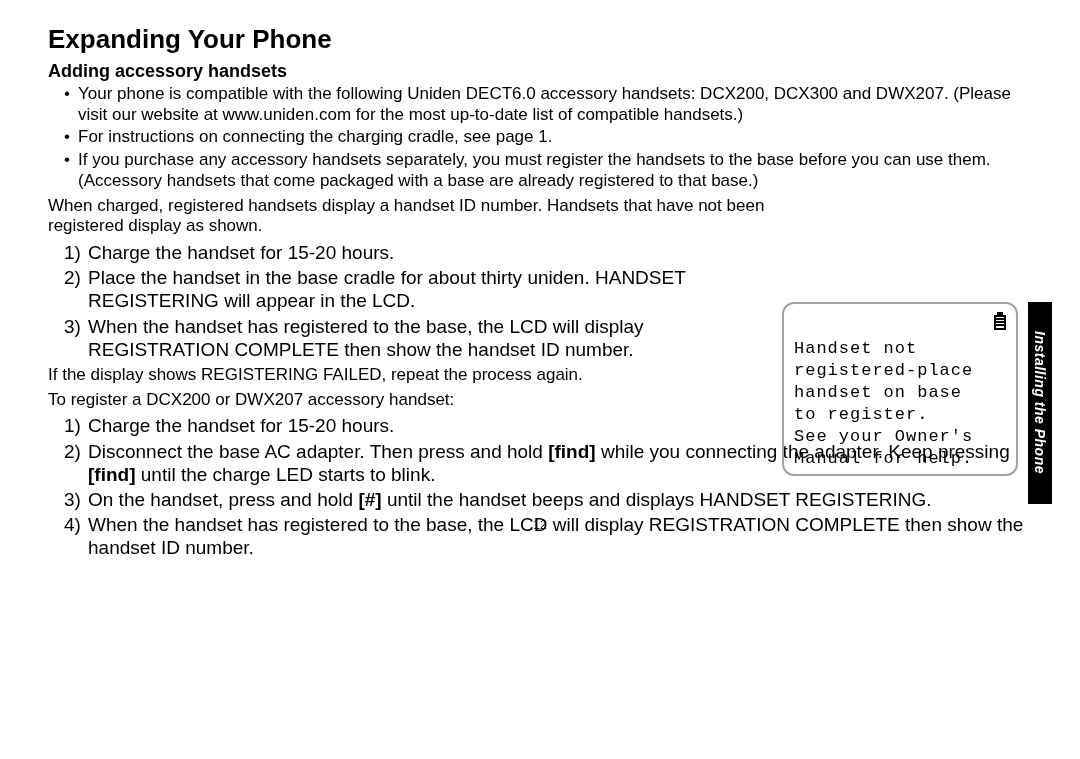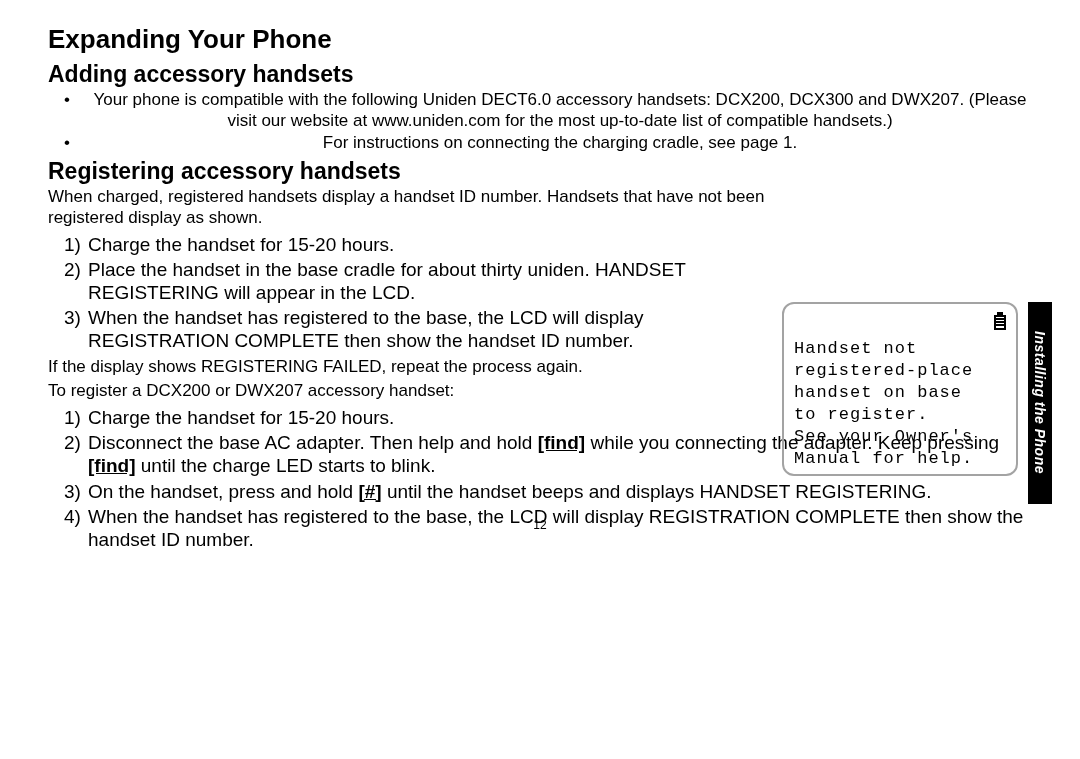--- a/index.html
+++ b/index.html
@@ -18,21 +18,21 @@
     height: 550px;
     box-sizing: border-box;
     padding: 24px 38px 20px 48px;
   }
   .h1 {
     font-size: 26px;
     font-weight: bold;
     margin: 0 0 6px 0;
   }
   .h2 {
-    font-size: 23px;
+    font-size: 18px;
     font-weight: bold;
     margin: 4px 0 2px 0;
   }
   .para {
     font-size: 17px;
     line-height: 1.22;
     margin: 0 0 4px 0;
   }
   .narrow {
     max-width: 720px;
@@ -40,21 +40,20 @@
   ul.bullets {
     list-style: none;
     margin: 2px 0 4px 0;
     padding: 0 0 0 30px;
   }
   ul.bullets li {
     font-size: 17px;
     line-height: 1.22;
     position: relative;
     margin: 0 0 2px 0;
-    text-align: center;
   }
   ul.bullets li::before {
     content: "•";
     position: absolute;
     left: -14px;
     top: 0;
   }
   ol.steps {
     list-style: none;
     margin: 2px 0 4px 0;
@@ -145,48 +144,48 @@
     white-space: pre;
   }
   .pagenum {
     position: absolute;
     bottom: 18px;
     left: 0;
     width: 100%;
     text-align: center;
     font-size: 12px;
   }
-  b { font-weight: bold; text-decoration: underline; }
+  b { font-weight: bold; }
 </style>
 </head>
 <body>
 
 <div class="page">
 
   <h1 class="h1">Expanding Your Phone</h1>
 
   <h2 class="h2">Adding accessory handsets</h2>
   <ul class="bullets">
     <li>Your phone is compatible with the following Uniden DECT6.0 accessory handsets: DCX200, DCX300 and DWX207. (Please visit our website at www.uniden.com for the most up-to-date list of compatible handsets.)</li>
     <li>For instructions on connecting the charging cradle, see page 1.</li>
+    <li>If you purchase any accessory handsets separately, you must register the handsets to the base before you can use them. (Accessory handsets that come packaged with a base are already registered to that base.)</li>
   </ul>
 
-  <h2 class="h2">Registering accessory handsets</h2>
   <p class="para narrow">When charged, registered handsets display a handset ID number. Handsets that have not been registered display as shown.</p>
   <ol class="steps" style="max-width:700px;">
     <li>Charge the handset for 15-20 hours.</li>
     <li>Place the handset in the base cradle for about thirty uniden. HANDSET REGISTERING will appear in the LCD.</li>
     <li>When the handset has registered to the base, the LCD will display REGISTRATION COMPLETE then show the handset ID number.</li>
   </ol>
   <p class="para">If the display shows REGISTERING FAILED, repeat the process again.</p>
   <p class="para">To register a DCX200 or DWX207 accessory handset:</p>
   <ol class="steps">
     <li>Charge the handset for 15-20 hours.</li>
     <li>
-      <span>Disconnect the base AC adapter. Then help and hold </span><b>[find]</b><span> while you connecting the adapter. Keep pressing </span><b>[find]</b><span> until the charge LED starts to blink.</span>
+      <span>Disconnect the base AC adapter. Then press and hold </span><b>[find]</b><span> while you connecting the adapter. Keep pressing </span><b>[find]</b><span> until the charge LED starts to blink.</span>
     </li>
     <li>
       <span>On the handset, press and hold </span><b>[#]</b><span> until the handset beeps and displays HANDSET REGISTERING.</span>
     </li>
     <li>When the handset has registered to the base, the LCD will display REGISTRATION COMPLETE then show the handset ID number.</li>
   </ol>
 
   <div class="lcd">
     <div class="battery">
       <div class="cap"></div>

